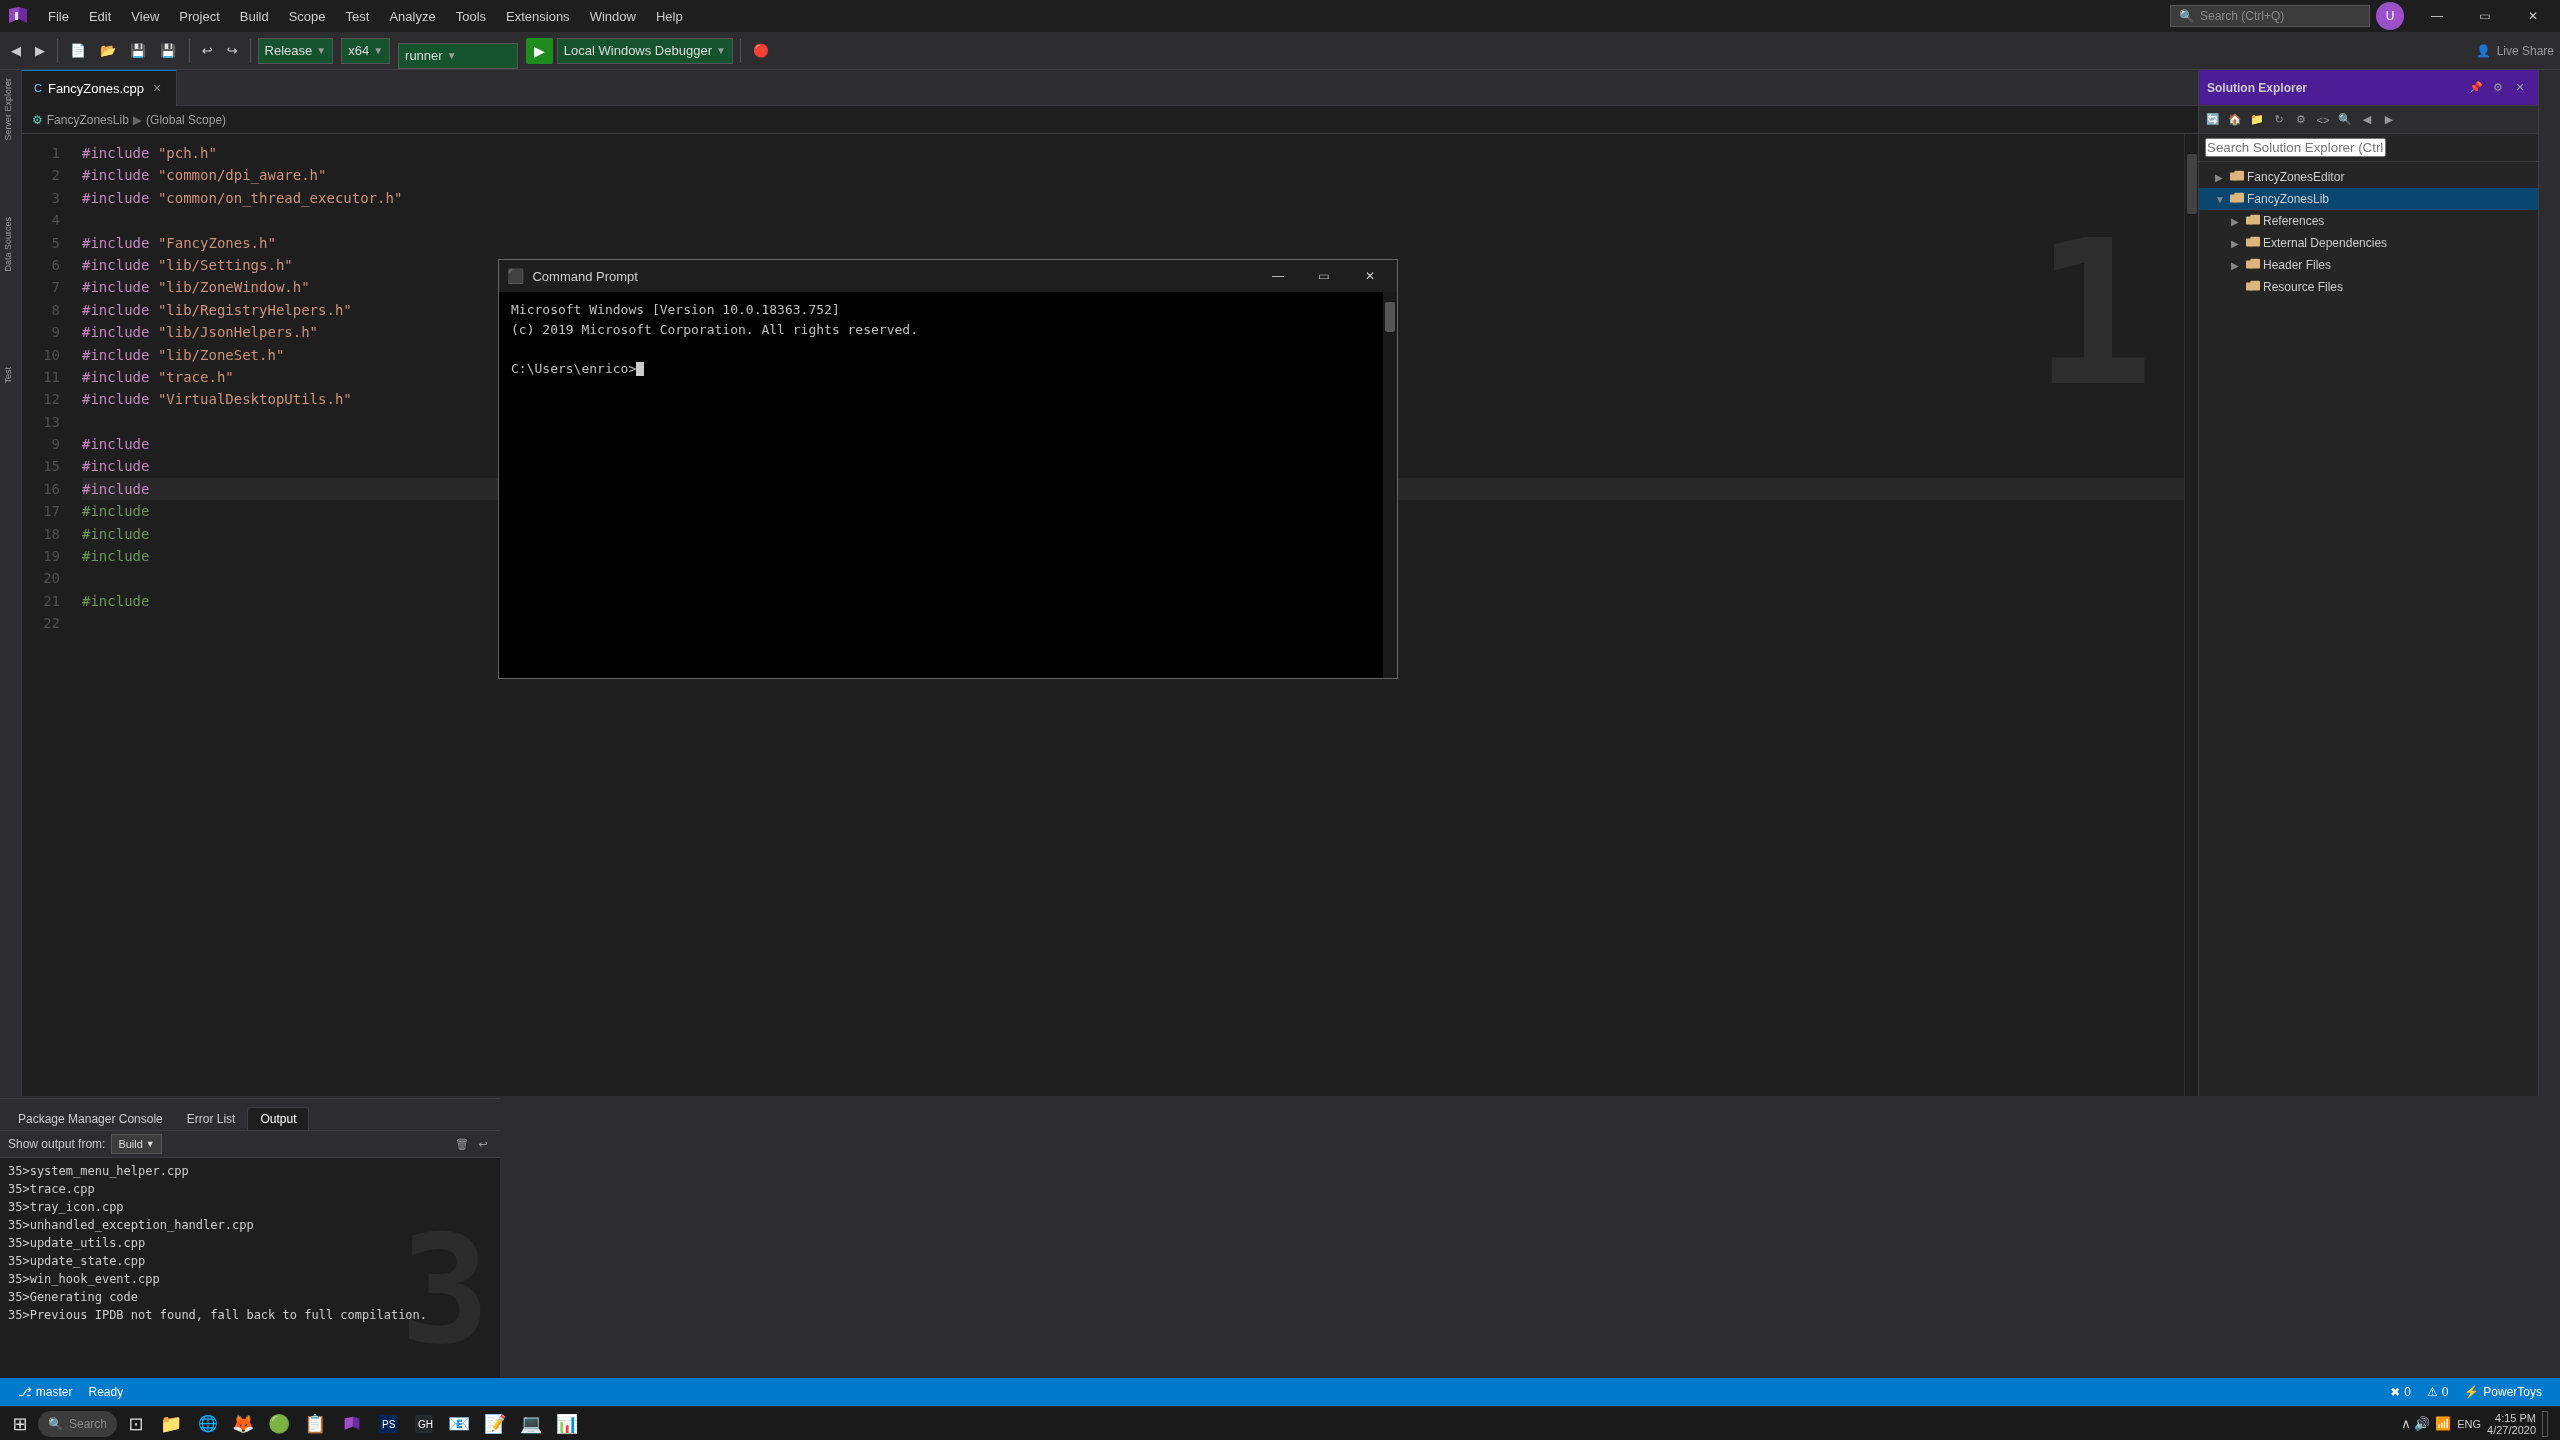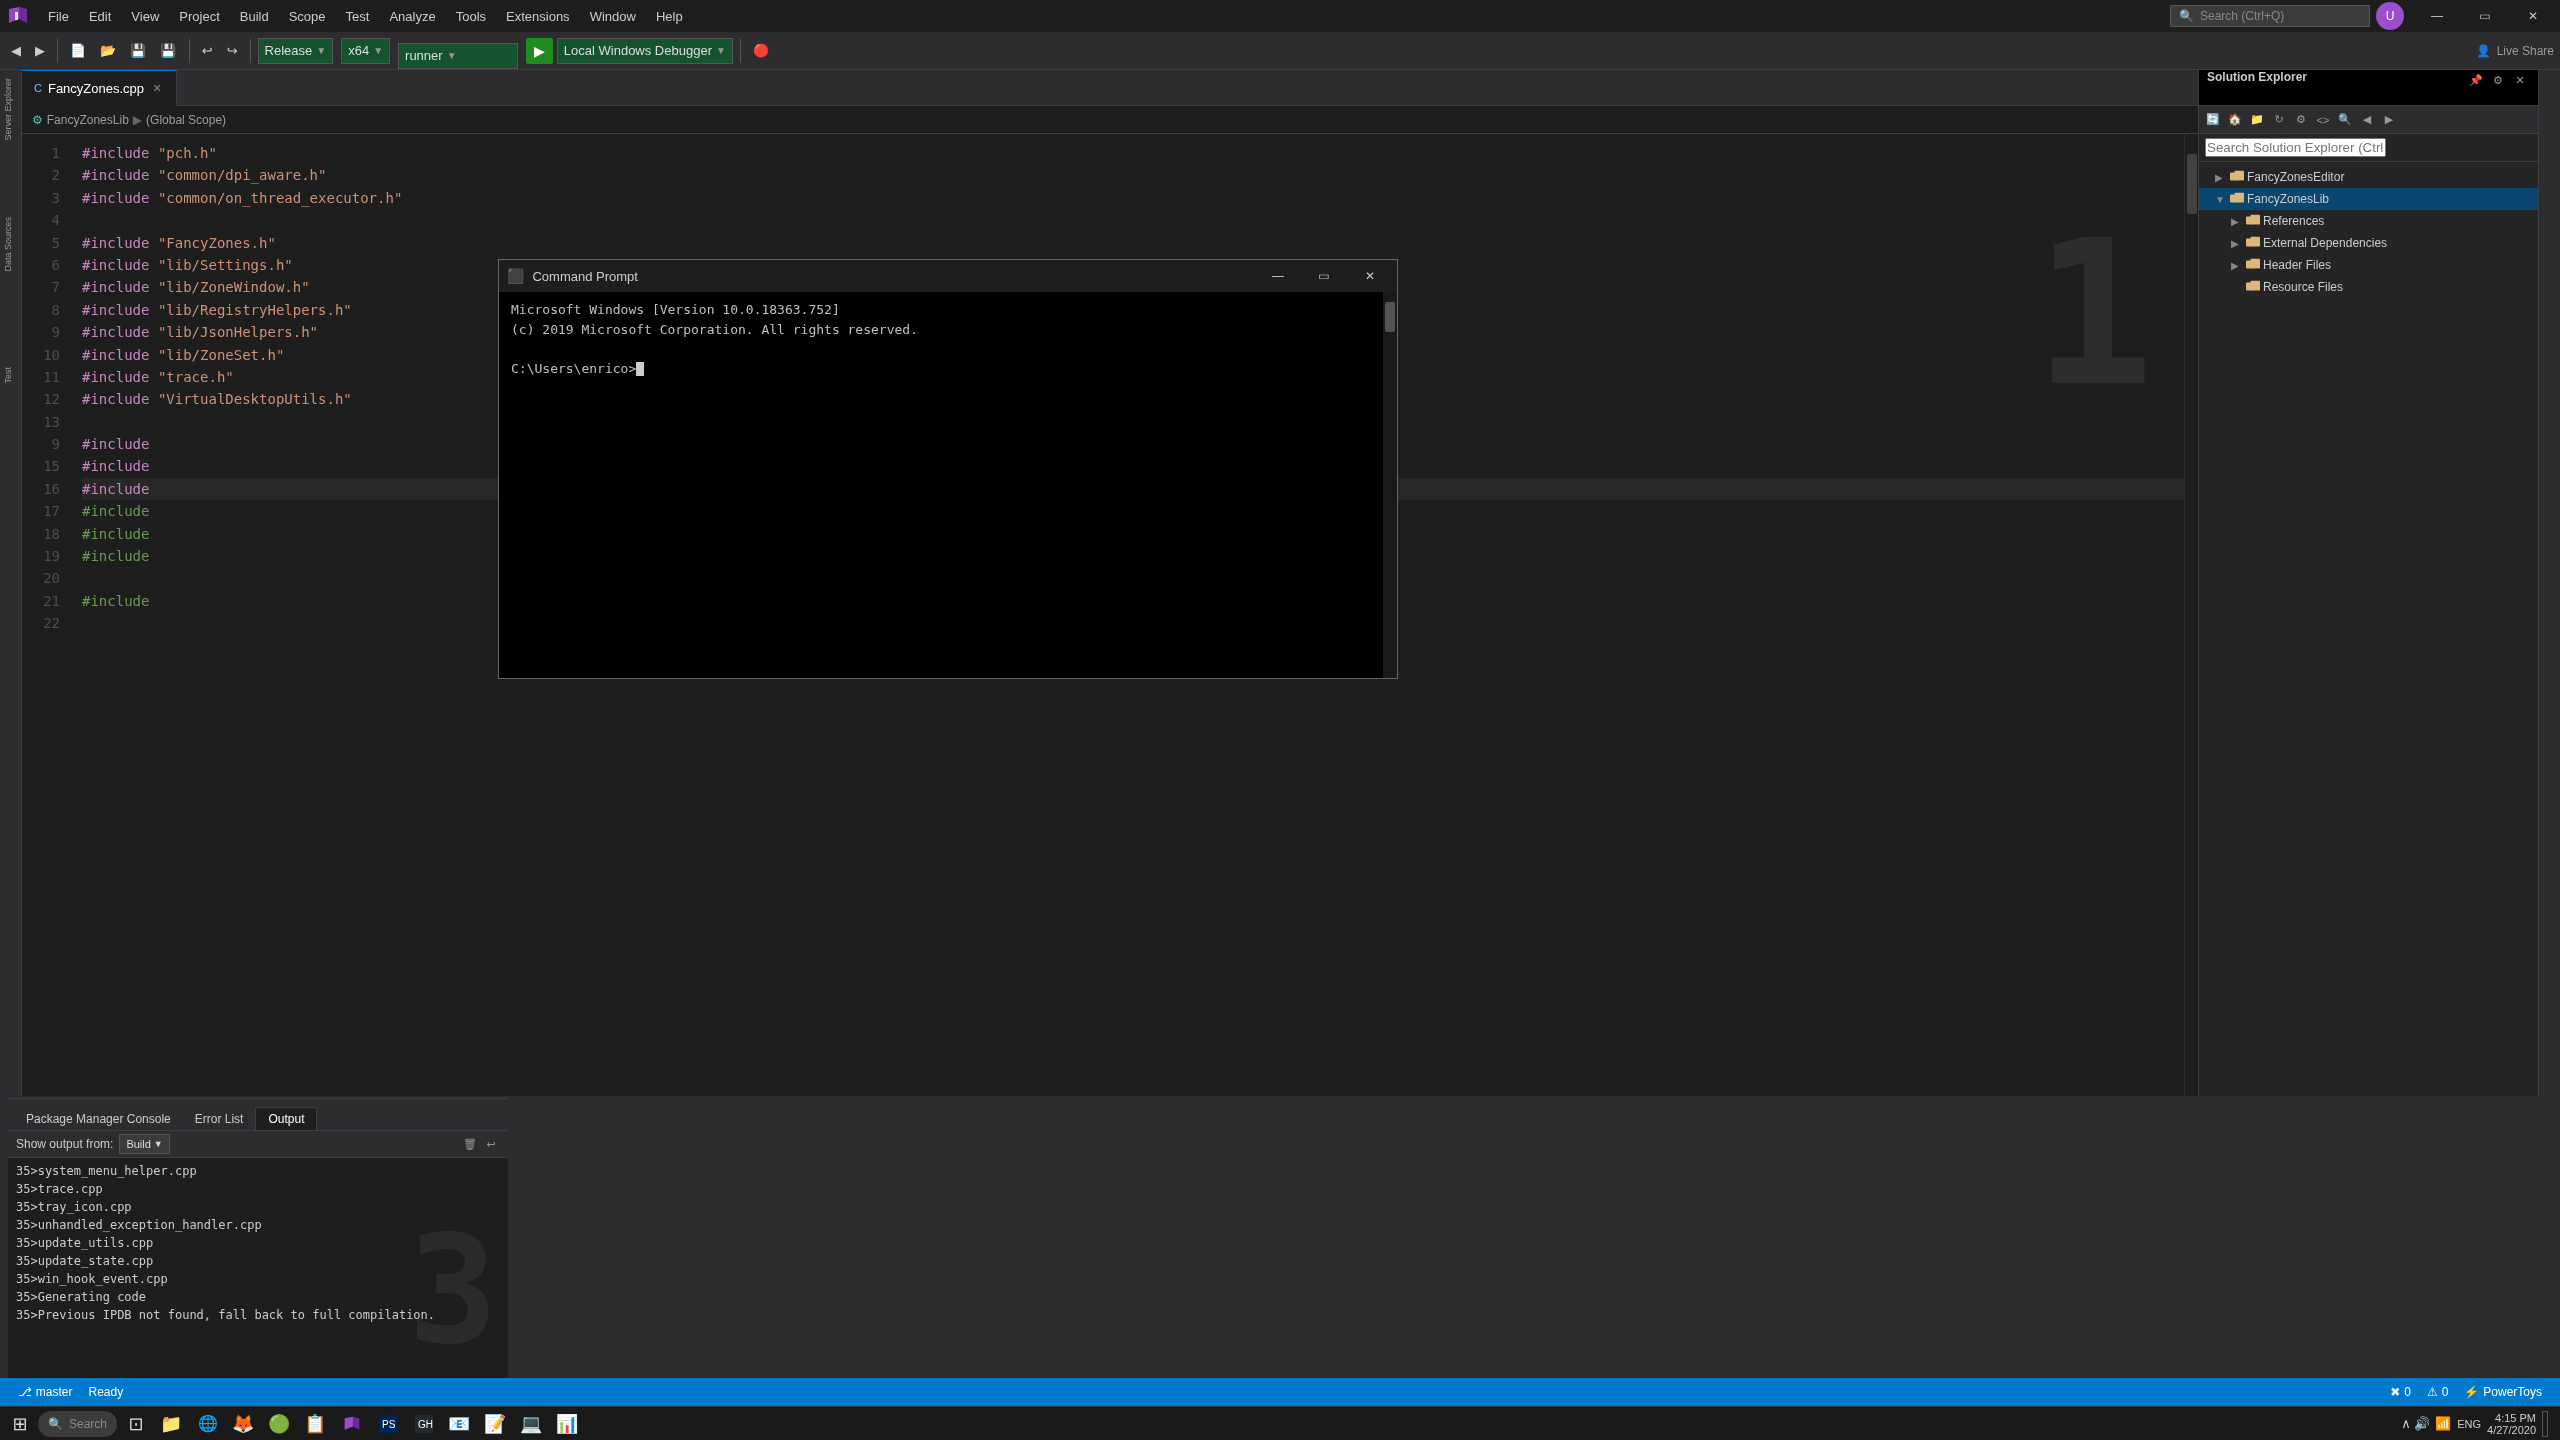--- a/index.html
+++ b/index.html
@@ -348,21 +348,22 @@
     
     #solution-explorer {
       width: 340px;
       background: #252526;
       display: flex;
       flex-direction: column;
       border-left: 1px solid #3e3e42;
     }
     #se-titlebar {
       display: flex;
-      background: #000000;
+      align-items: center;
+      background: #4c1d95;
       height: 36px;
       padding: 0 8px;
       border-bottom: 1px solid #3e3e42;
     }
     .se-title {
       flex: 1;
       font-size: 12px;
       color: #ccc;
       font-weight: 600;
     }
@@ -442,21 +443,21 @@
     .status-right {
       margin-left: auto;
       display: flex;
       align-items: center;
     }
 
     
     #output-panel {
       position: absolute;
       bottom: 62px;
-      left: 8px;
+      left: 0;
       width: 500px;
       height: 280px;
       background: #1e1e1e;
       border-top: 1px solid #3e3e42;
       display: flex;
       flex-direction: column;
     }
     #output-tabs {
       display: flex;
       background: #2d2d30;

